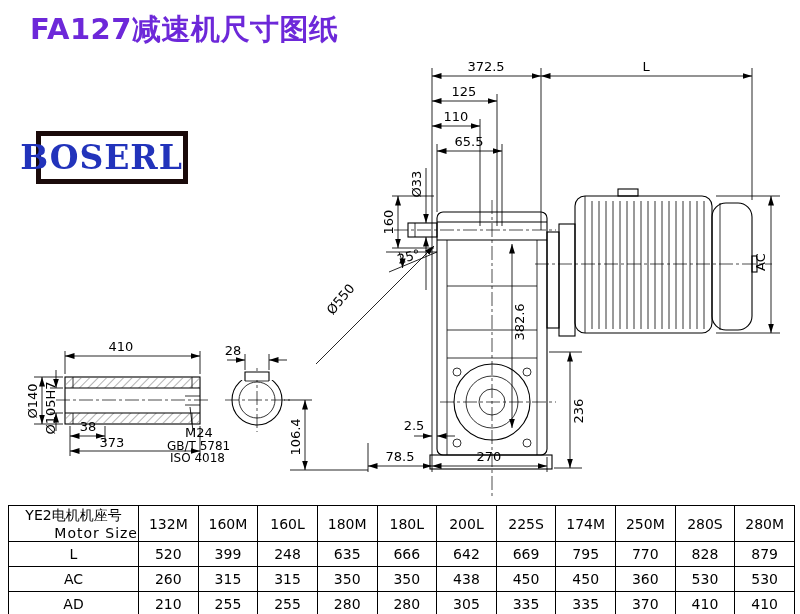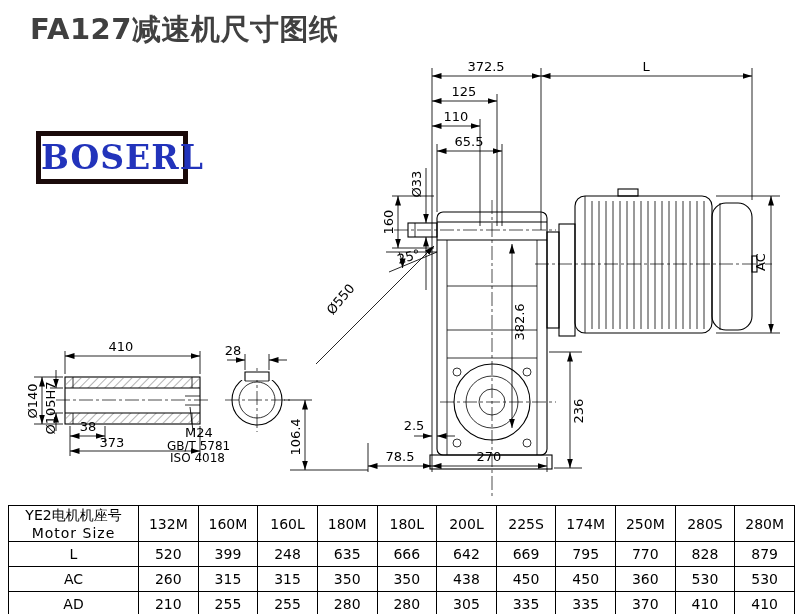--- a/index.html
+++ b/index.html
@@ -1,35 +1,35 @@
 <!DOCTYPE html>
 <html><head>
 <meta charset="utf-8">
 <style>
   * { box-sizing: border-box; }
   html, body { margin: 0; padding: 0; }
   body { width: 800px; height: 614px; background: #fff; font-family: "DejaVu Sans", "Liberation Sans", sans-serif; }
   .page { position: relative; width: 800px; height: 614px; background: #fff; overflow: hidden; }
-  .title { position: absolute; left: 30px; top: 10px; margin: 0; font-size: 29px; font-weight: bold; color: #404040; letter-spacing: .5px; }
-  .logo { position: absolute; left: 36px; top: 131px; width: 152px; height: 53px; border: 5px solid #1a0a0a; background: #fff; display: flex; align-items: center; justify-content: flex-start; }
+  .title { position: absolute; left: 30px; top: 10px; margin: 0; font-size: 29px; font-weight: bold; color: #6d28d9; letter-spacing: .5px; }
+  .logo { position: absolute; left: 36px; top: 131px; width: 152px; height: 53px; border: 5px solid #1a0a0a; background: #fff; display: flex; align-items: center; justify-content: flex-end; }
   .logo-text { font-family: "DejaVu Serif", "Liberation Serif", serif; font-weight: bold; font-size: 33px; color: #2233bb; letter-spacing: 1px; }
   svg.drawing { position: absolute; left: 0; top: 0; }
   .ln { stroke: #000; stroke-width: 1.1; fill: none; }
   .thin { stroke: #000; stroke-width: .8; fill: none; }
   .cl { stroke: #000; stroke-width: .7; fill: none; stroke-dasharray: 14 3 3 3; }
   .dln { stroke: #000; stroke-width: .85; fill: none; }
   .hatchr { fill: url(#hatch); stroke: none; }
   text.t { font-size: 13px; fill: #000; text-anchor: middle; font-family: "DejaVu Sans", "Liberation Sans", sans-serif; }
   text.ts { text-anchor: start; }
   text.sm { font-size: 12px; }
   .size-table { position: absolute; left: 8px; top: 505px; width: 787px; border-collapse: collapse; table-layout: fixed; background: #fff; }
   .size-table th, .size-table td { border: 1px solid #000; text-align: center; vertical-align: middle; font-size: 14px; font-weight: normal; color: #000; padding: 0; }
   .size-table thead th { height: 36px; }
   .size-table tbody td { height: 25px; }
-  .hdr-en { letter-spacing: 1px; }
+  .hdr-en { letter-spacing: 1px; text-align: right; }
 </style>
 </head>
 <body>
 
 <div class="page">
 
   <svg class="drawing" width="800" height="505" viewBox="0 0 800 505">
     <defs>
       <marker id="mae" orient="auto" markerUnits="userSpaceOnUse" markerWidth="10" markerHeight="7" refX="9.5" refY="3">
         <path d="M0,0 L9.5,3 L0,6 Z" fill="#000"></path>

